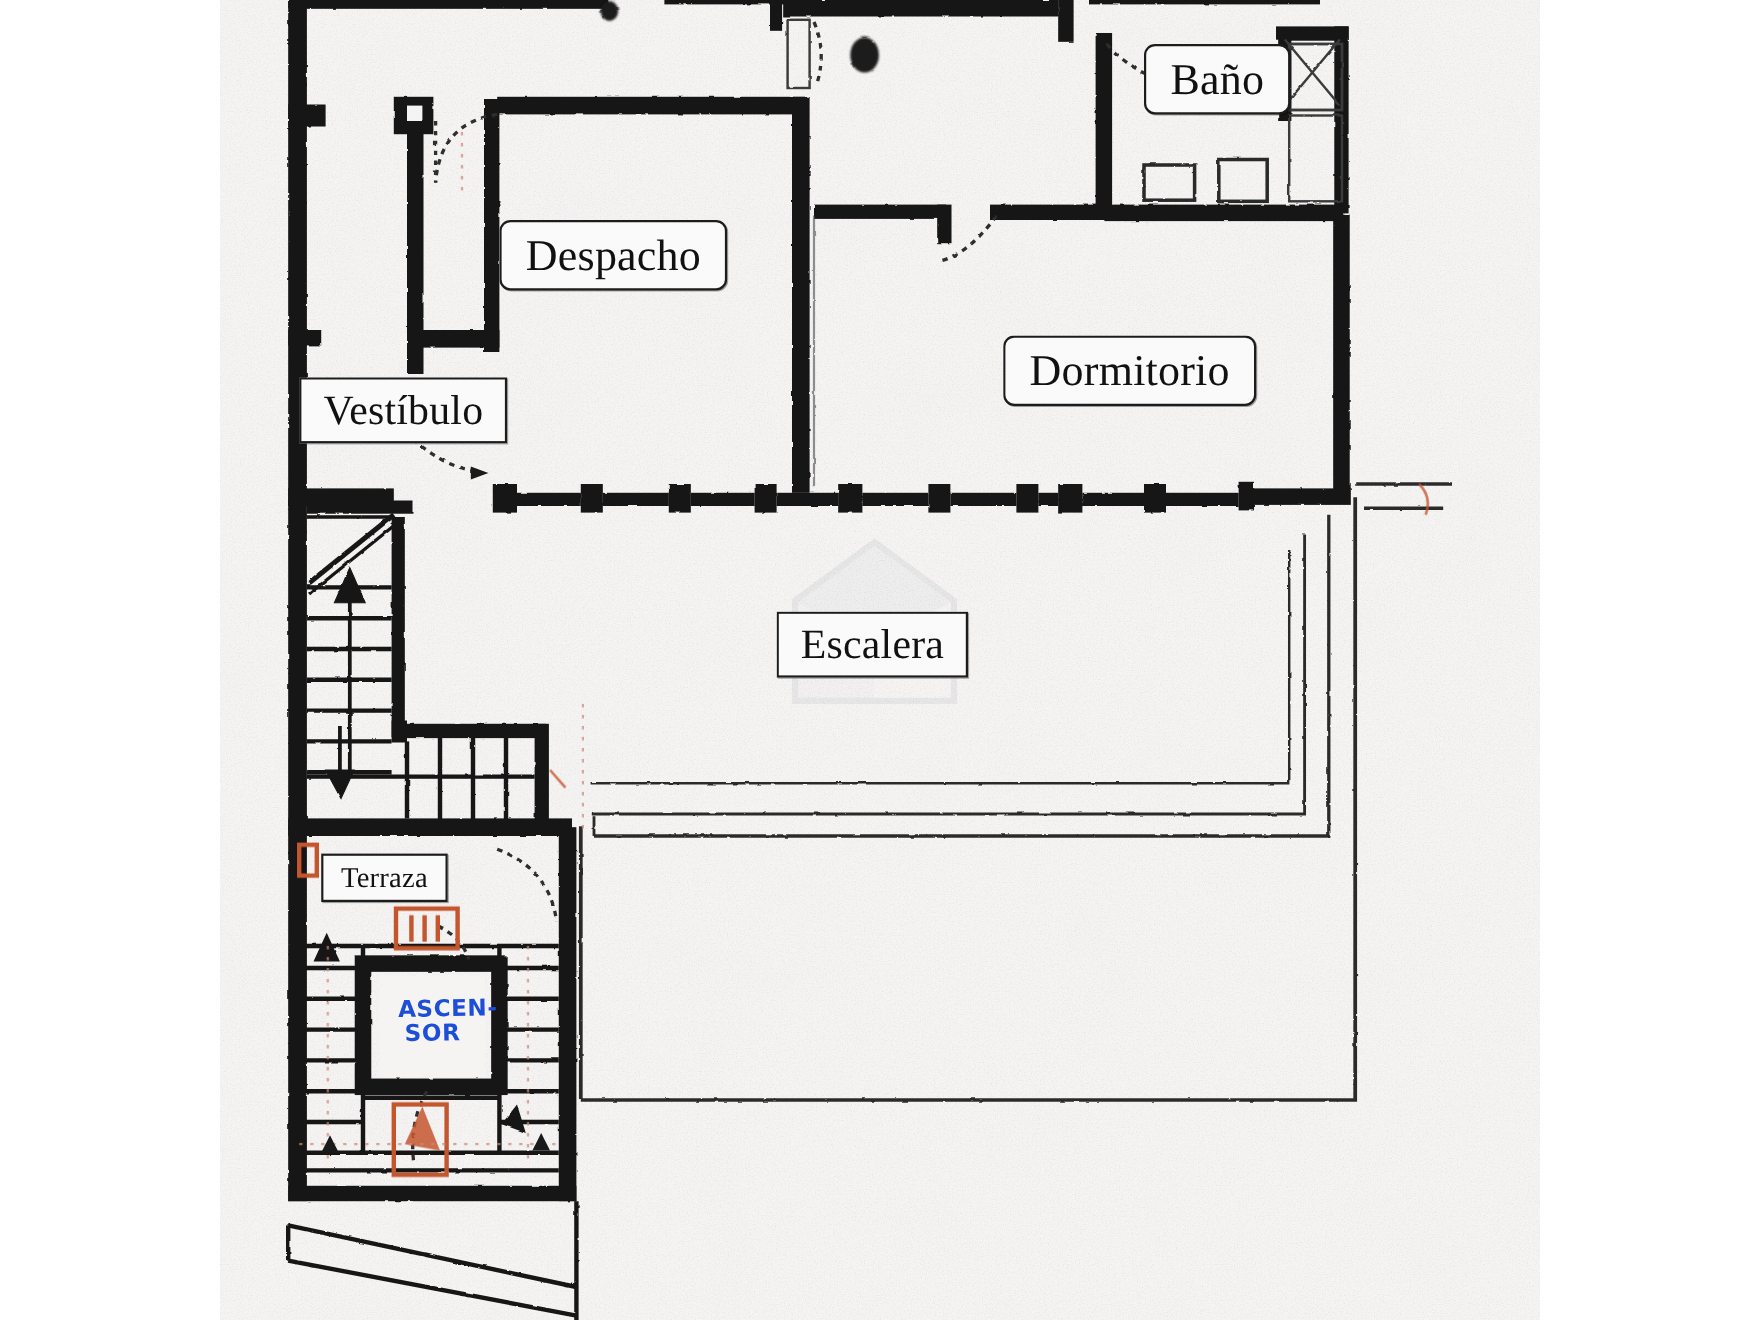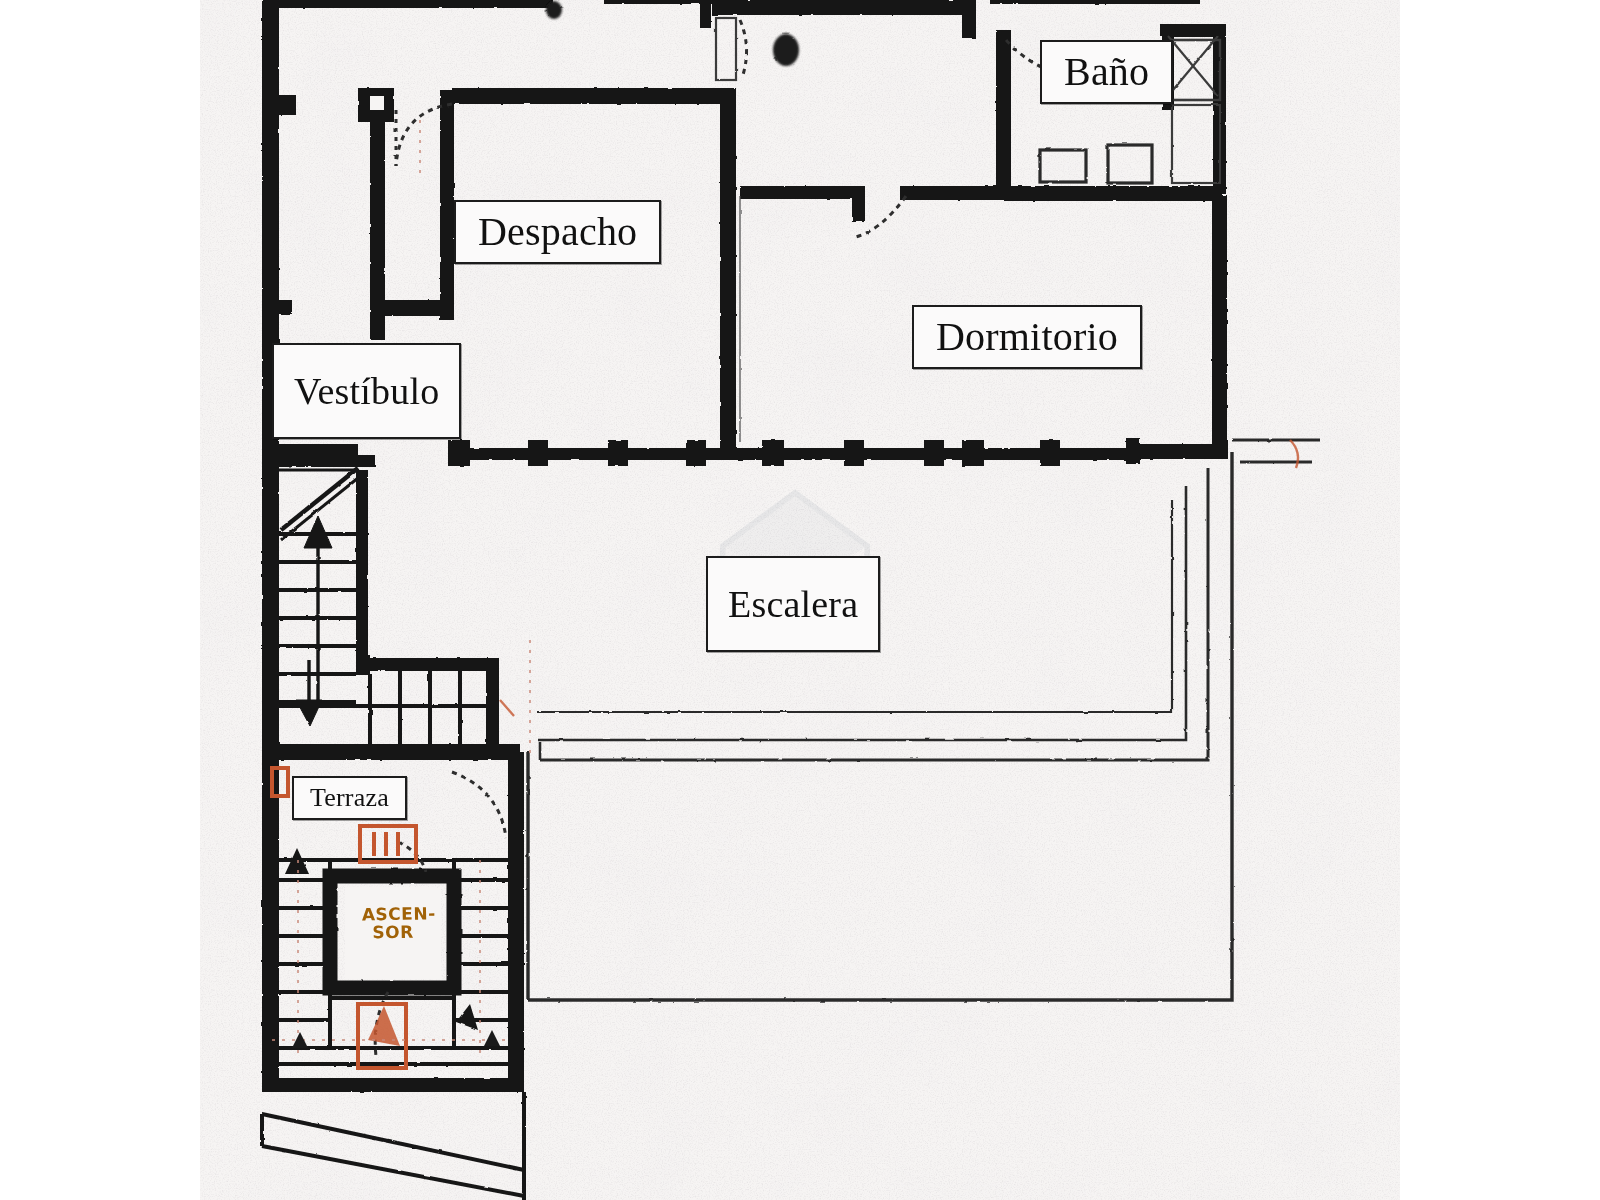--- a/index.html
+++ b/index.html
@@ -54,31 +54,31 @@
     display: flex;
     align-items: center;
     justify-content: center;
     font-family: "Liberation Serif", serif;
     color: #111111;
     letter-spacing: 0.2px;
     white-space: nowrap;
     line-height: 1;
   }
 
-  .room-label.sz-lg  { font-size: 40px; padding: 10px 22px; }
-  .room-label.sz-md  { font-size: 38px; padding: 27px 20px; }
+  .room-label.sz-lg  { font-size: 40px; padding: 10px 22px; border-radius: 10px; }
+  .room-label.sz-md  { font-size: 38px; padding: 9px 20px; }
   .room-label.sz-sm  { font-size: 26px; padding: 7px 16px; }
 
   
   .hand-caption {
     position: absolute;
     font-family: "DejaVu Sans", sans-serif;
     font-weight: bold;
-    font-size: 17px;
-    color: #a16207;
+    font-size: 21px;
+    color: #1d4ed8;
     text-align: center;
     line-height: 1.05;
     letter-spacing: 0.5px;
     transform: rotate(-1deg);
   }
 
   .watermark {
     position: absolute;
     pointer-events: none;
     opacity: 0.10;

